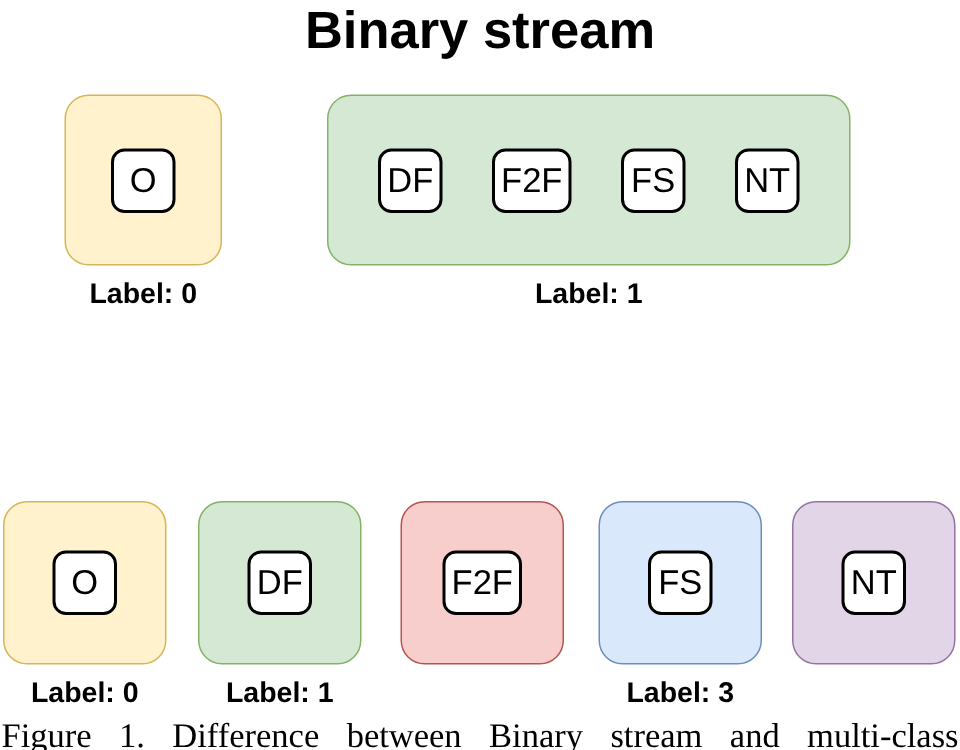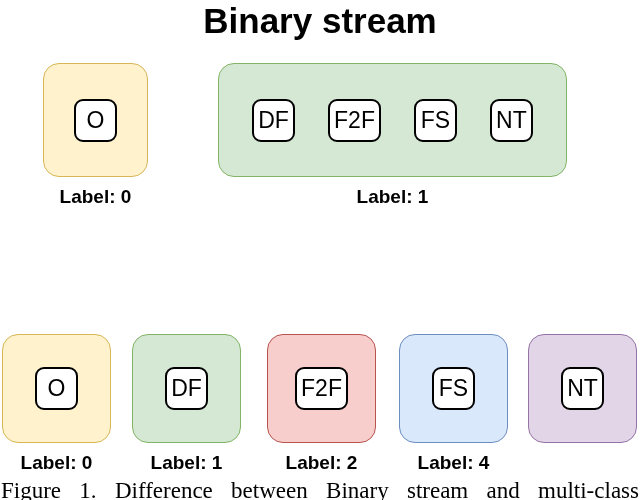--- a/index.html
+++ b/index.html
@@ -78,28 +78,27 @@
     <div class="card" style="background-color: rgb(213, 232, 212); border-color: rgb(130, 179, 102);">
       <div class="chip">DF</div>
     </div>
     <div class="group-label">Label: 1</div>
   </div>
 
   <div id="mc-group-2" class="group multi-group">
     <div class="card" style="background-color: rgb(248, 206, 204); border-color: rgb(184, 84, 80);">
       <div class="chip">F2F</div>
     </div>
-    <div class="group-label">Label: 2</div>
   </div>
 
   <div id="mc-group-3" class="group multi-group">
     <div class="card" style="background-color: rgb(218, 232, 252); border-color: rgb(108, 142, 191);">
       <div class="chip">FS</div>
     </div>
-    <div class="group-label">Label: 4</div>
+    <div class="group-label">Label: 3</div>
   </div>
 
   <div id="mc-group-4" class="group multi-group">
     <div class="card" style="background-color: rgb(225, 213, 231); border-color: rgb(150, 115, 166);">
       <div class="chip">NT</div>
     </div>
   </div>
 
   <div id="caption">Figure 1. Difference between Binary stream and multi-class</div>
 

